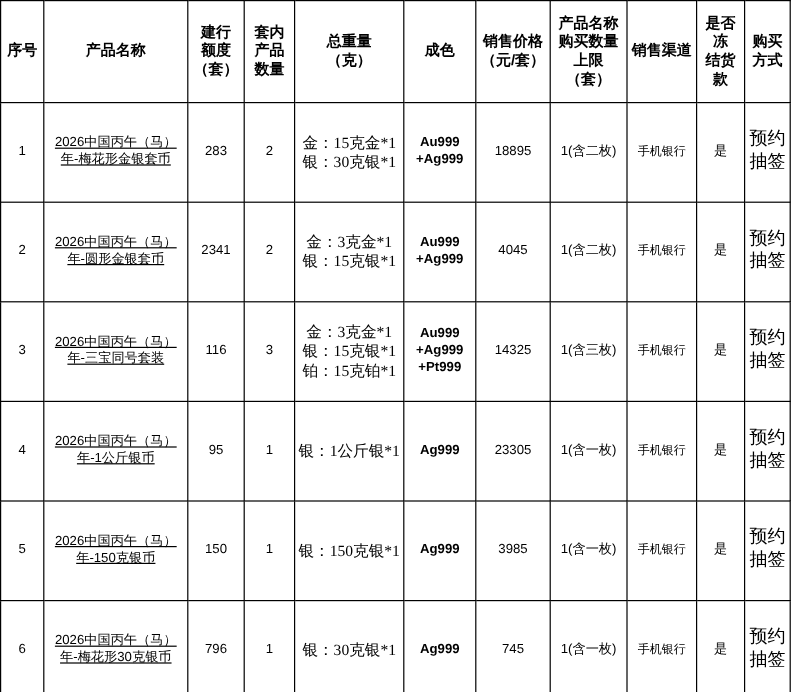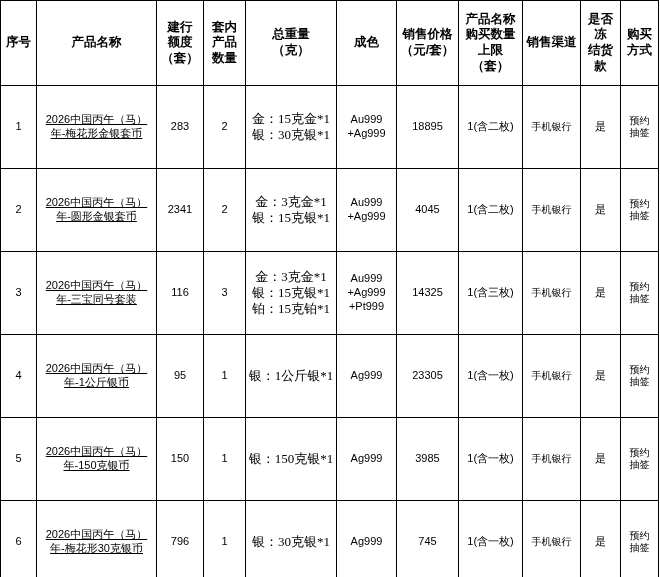--- a/index.html
+++ b/index.html
@@ -46,30 +46,32 @@
   }
   td.cell-weight {
     font-size: 13px;
     line-height: 1.55;
     text-align: center;
     font-family: Liberation Serif, serif;
   }
   td.cell-fineness {
     font-size: 11px;
     line-height: 1.45;
+    font-weight: bold;
   }
   td.cell-limit {
     font-size: 11px;
   }
   td.cell-channel {
     font-size: 10px;
   }
   td.cell-way {
-    font-size: 10px;
+    font-size: 15px;
     line-height: 1.5;
+    font-family: Liberation Mono, monospace;
   }
   .stack-line {
     display: block;
   }
   
   col.c-idx      { width: 36px; }
   col.c-name     { width: 120px; }
   col.c-quota    { width: 47px; }
   col.c-count    { width: 42px; }
   col.c-weight   { width: 91px; }

